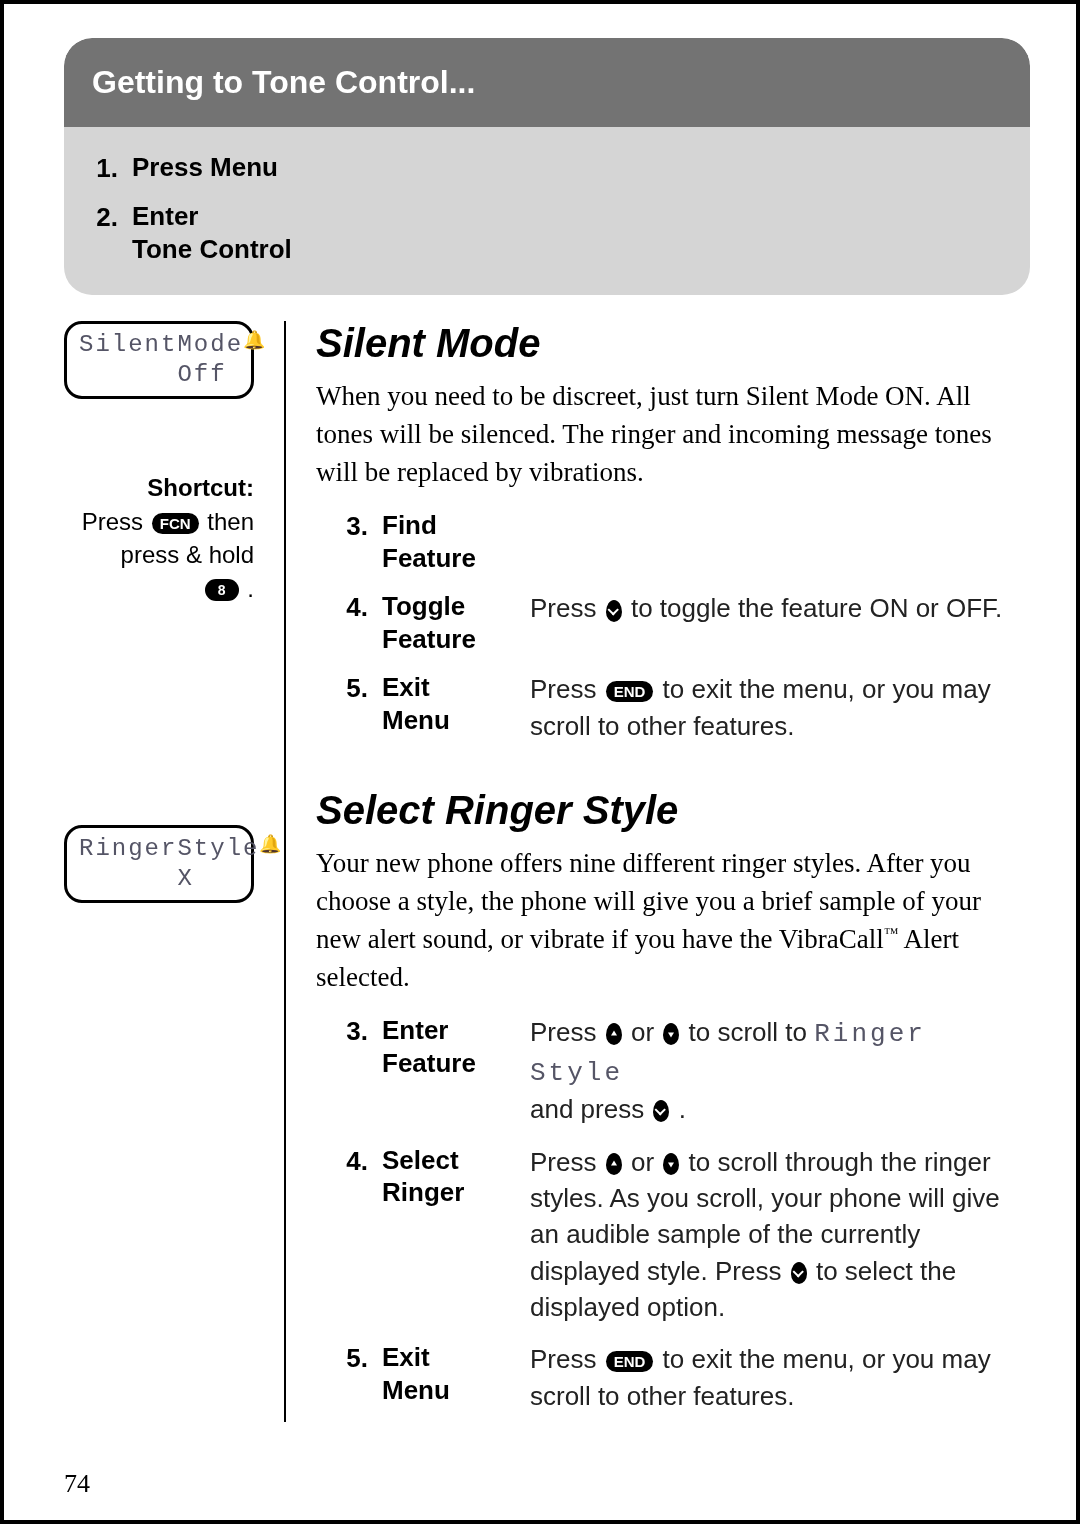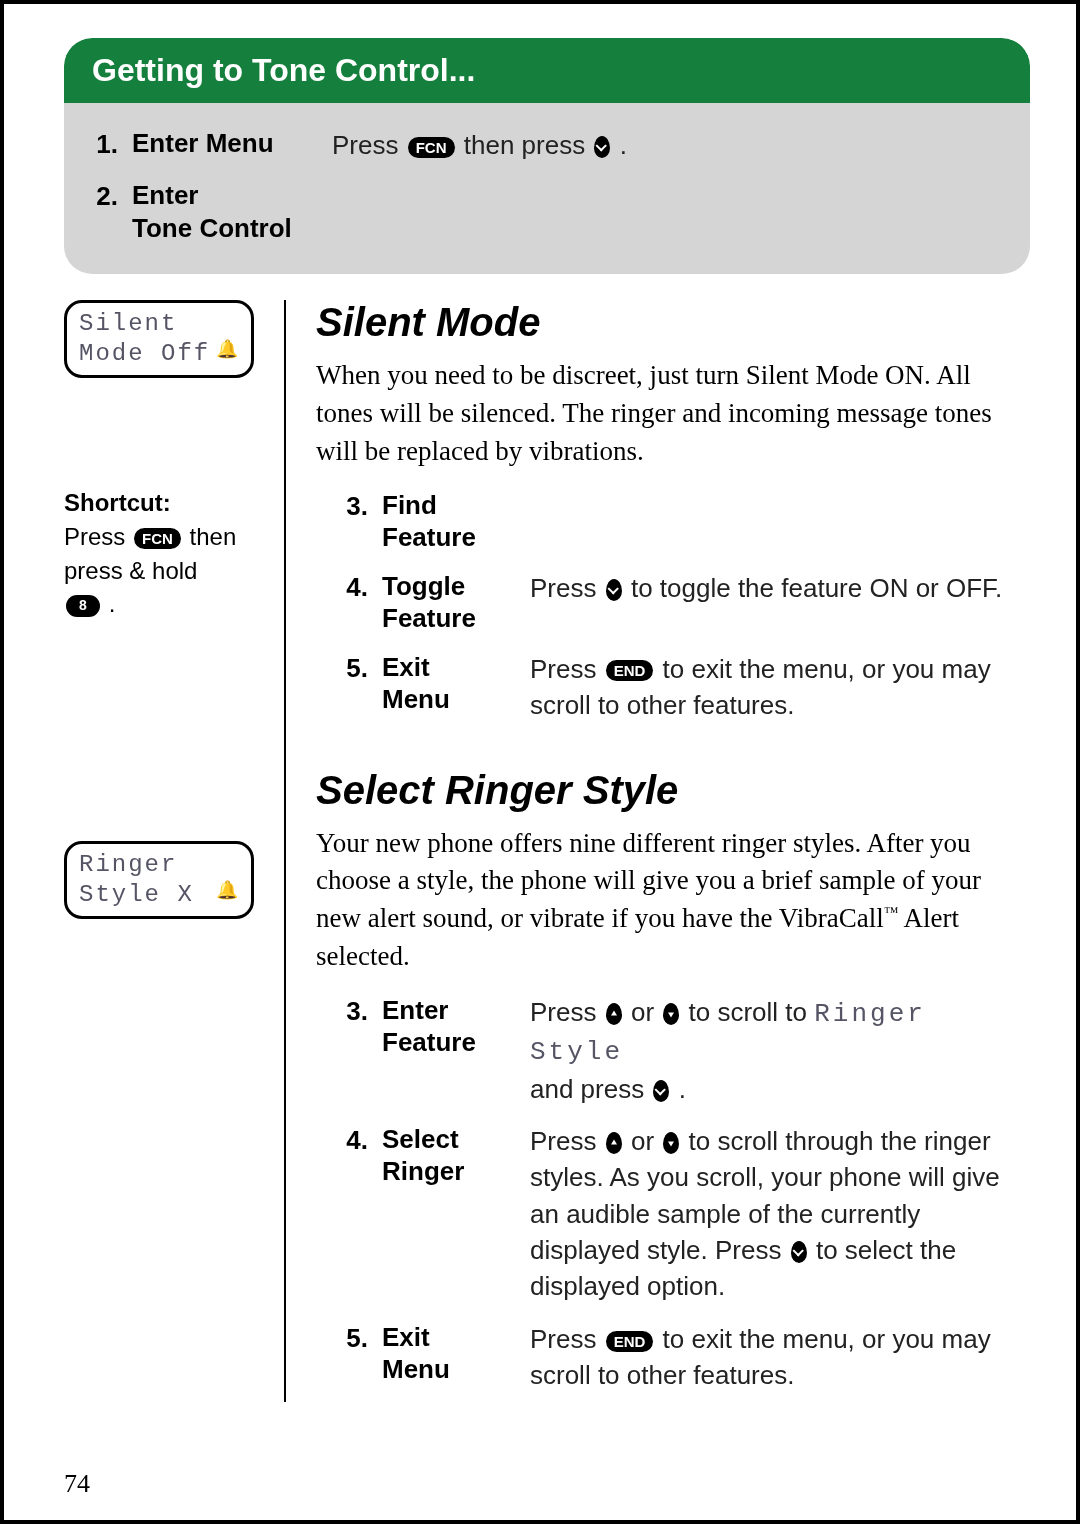--- a/index.html
+++ b/index.html
@@ -23,25 +23,25 @@
     color:#000;
   }
 
   
   .card{
     border-radius:28px;
     overflow:hidden;
     margin-bottom:26px;
   }
   .card-head{
-    background:#15803d;color:#fff;
+    background:#737373;color:#fff;
     font-family:var(--body-font);
     font-weight:900;
     font-size:32px;
-    padding:14px 28px;
+    padding:26px 28px;
     border-top-left-radius:28px;
     border-top-right-radius:28px;
   }
   .card-body{
     background:var(--grey-step);
     padding:16px 28px 22px 28px;
   }
 
   
   .step{
@@ -101,21 +101,21 @@
   .lcd{
     font-family:"Courier New",monospace;
     letter-spacing:2px;
     color:var(--lcd-color);
     font-size:24px;
     line-height:1.25;
     border:3px solid #000;
     border-radius:18px;
     padding:6px 10px 6px 12px;
     display:flex;
-    flex-direction:column;
+    flex-direction:row;
   }
   .lcd-row2{display:flex;justify-content:space-between;align-items:flex-start;}
   .bell{font-size:18px;color:#222;}
 
   
   .shortcut{
     font-family:var(--body-font);
     font-size:24px;
     line-height:1.4;
     margin-top:20px;
@@ -194,28 +194,21 @@
 <body>
 
 <div class="page">
 
   <div class="card">
     <div class="card-head">Getting to Tone Control...</div>
     <div class="card-body">
 
       <div class="step">
         <div class="step-num">1.</div>
-        <div class="step-title">Enter Menu</div>
-        <div class="step-desc">
-          <span>Press </span>
-          <span class="pill">FCN</span>
-          <span> then press </span>
-          <span class="seed select"></span>
-          <span>.</span>
-        </div>
+        <div class="step-title">Press Menu</div>
       </div>
 
       <div class="step">
         <div class="step-num">2.</div>
         <div class="step-title">
           <span>Enter</span><br>
           <span>Tone Control</span>
         </div>
       </div>
 
@@ -227,21 +220,21 @@
     <div class="left-col">
 
       <div class="lcd">
         <span>Silent</span>
         <span class="lcd-row2">
           <span>Mode Off</span>
           <span class="bell">🔔</span>
         </span>
       </div>
 
-      <div class="shortcut" style="margin-top:108px;">
+      <div class="shortcut" style="margin-top:72px;text-align:right;">
         <b>Shortcut:</b><br>
         <span>Press </span>
         <span class="pill">FCN</span>
         <span> then</span><br>
         <span>press &amp; hold</span><br>
         <span class="keycap">8</span>
         <span>.</span>
       </div>
 
       <div style="height:220px"></div>

